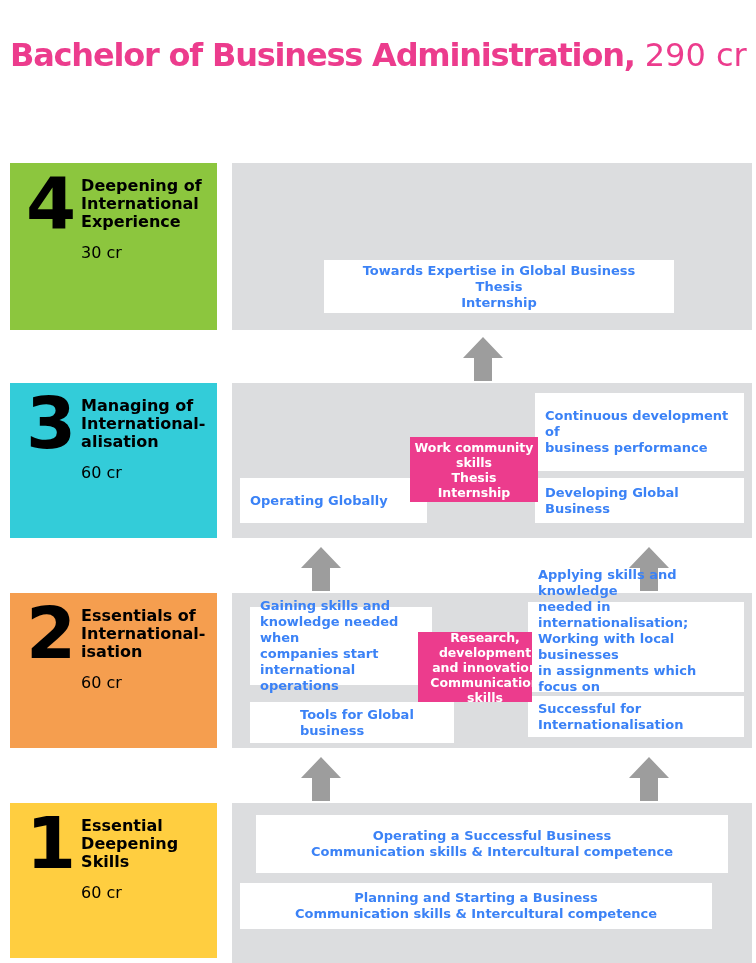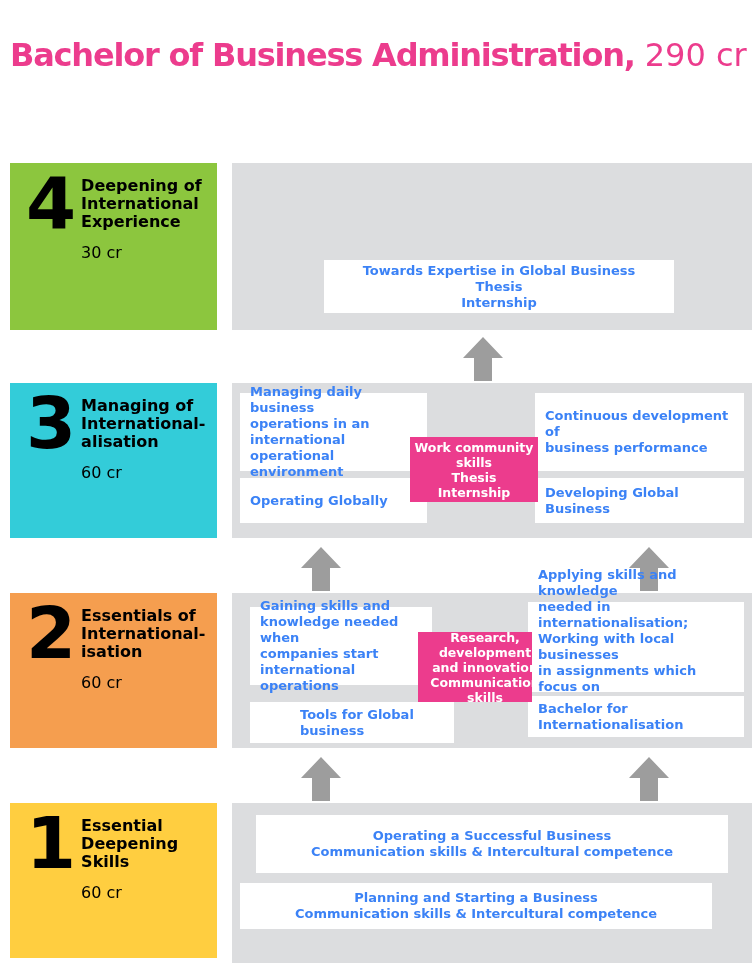--- a/index.html
+++ b/index.html
@@ -106,26 +106,20 @@
     <div class="badge-num">3</div>
     <div class="badge-text">
       <div class="badge-name nowrap">Managing of
 International-
 alisation</div>
       <div class="badge-cr">60 cr</div>
     </div>
   </div>
 
   <div class="panel" style="top:383px;height:155px;">
-    <div class="card" style="left:8px;top:10px;width:187px;height:78px;">
-      <span class="pad nowrap">Managing daily business
-operations in an
-international operational
-environment</span>
-    </div>
     <div class="card" style="left:303px;top:10px;width:209px;height:78px;">
       <span class="pad nowrap">Continuous development of
 business performance</span>
     </div>
     <div class="card" style="left:8px;top:95px;width:187px;height:45px;">
       <span class="pad nowrap">Operating Globally</span>
     </div>
     <div class="card" style="left:303px;top:95px;width:209px;height:45px;">
       <span class="pad nowrap">Developing Global
 Business</span>
@@ -175,21 +169,21 @@
 Working with local businesses
 in assignments which focus on
 and support their
 internatinalisation</span>
     </div>
     <div class="card" style="left:18px;top:109px;width:204px;height:41px;padding-left:40px;">
       <span class="pad nowrap">Tools for Global
 business</span>
     </div>
     <div class="card" style="left:296px;top:103px;width:216px;height:41px;">
-      <span class="pad nowrap">Bachelor for
+      <span class="pad nowrap">Successful for
 Internationalisation</span>
     </div>
   </div>
 
   <div class="pink-card" style="left:418px;top:632px;width:114px;height:70px;padding-left:20px;">
     <span class="nowrap">Research,
 development
 and innovation
 Communication
 skills</span>

